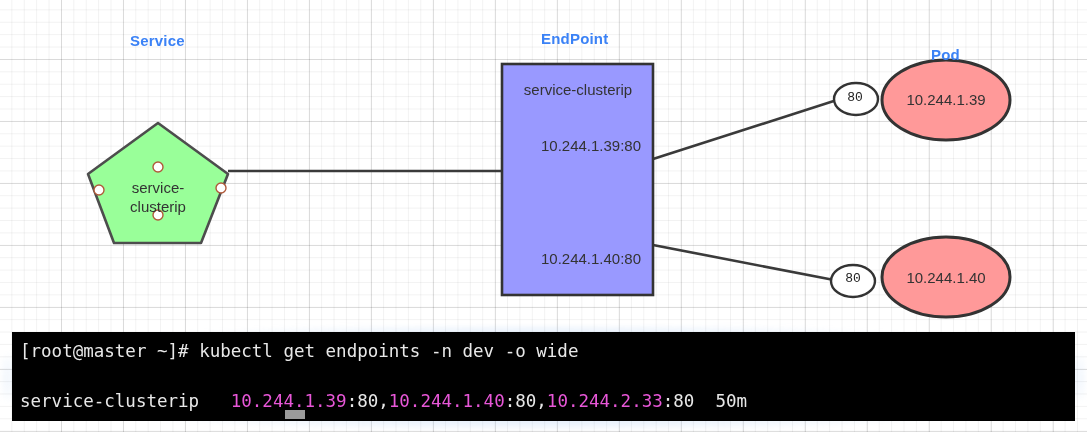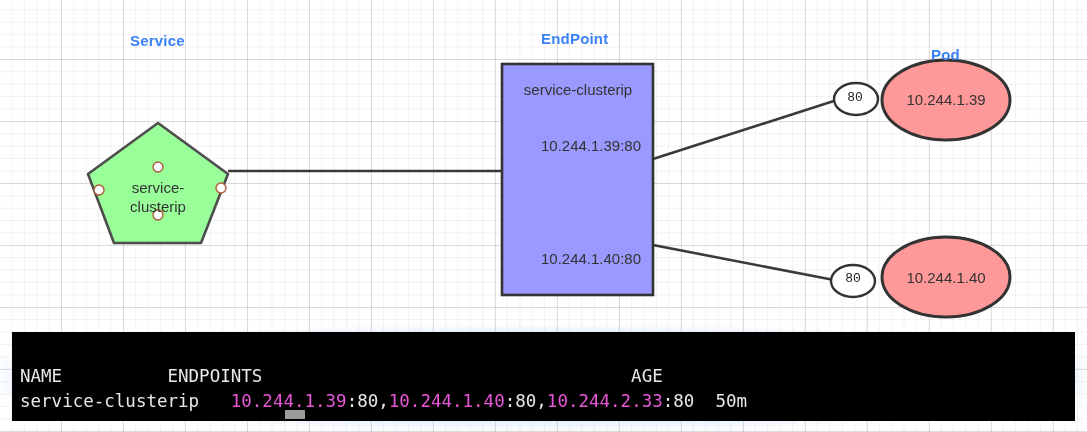--- a/index.html
+++ b/index.html
@@ -137,20 +137,20 @@
 <div class="shape-label" id="pod1-label">10.244.1.39</div>
 <div class="shape-label" id="pod2-label">10.244.1.40</div>
 
 <div class="port-label" id="port1-label">80</div>
 <div class="port-label" id="port2-label">80</div>
 
 <div id="terminal-wrap">
   <div id="terminal-glow"></div>
   <div id="terminal">
 
+    <div class="term-line" id="term-line-1"><span class="c-white">[root@master ~]# </span><span class="c-white">kubectl get endpoints -n dev -o wide</span></div>
 
-    <div class="term-line" id="term-line-2"><span class="c-white">NAME</span><span class="c-white">          </span><span class="c-white">ENDPOINTS</span><span class="c-white">                                   </span><span class="c-white">AGE</span></div>
 
     <div class="term-line" id="term-line-3"><span class="c-white">service-clusterip</span><span class="c-white">   </span><span class="c-magenta">10.244.1.39</span><span class="c-white">:80,</span><span class="c-magenta">10.244.1.40</span><span class="c-white">:80,</span><span class="c-magenta">10.244.2.33</span><span class="c-white">:80</span><span class="c-white">  </span><span class="c-white">50m</span></div>
 
     <div id="term-cursor"></div>
   </div>
 </div>
 
 </body></html>

